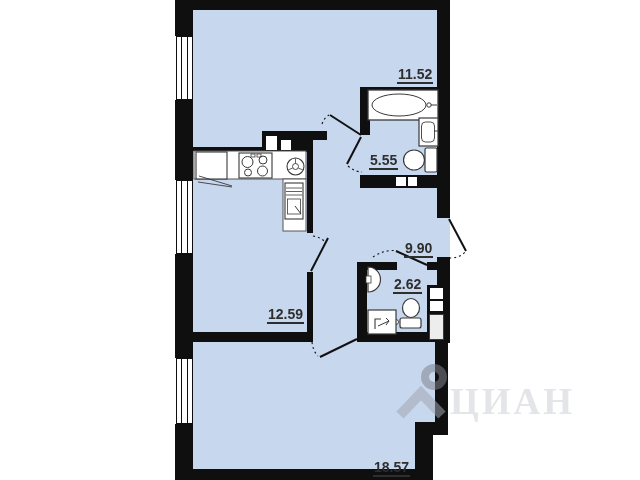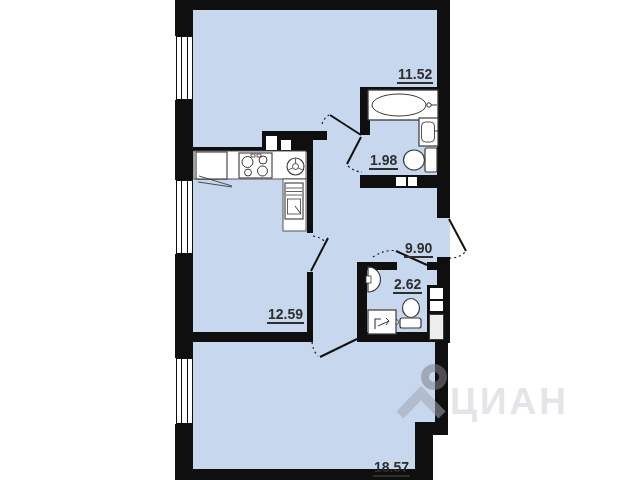--- a/index.html
+++ b/index.html
@@ -9,21 +9,21 @@
   .wall{position:absolute;background:#0f0f0f;z-index:3;}
   .whitepatch{position:absolute;background:#ffffff;z-index:2;}
   .inset{position:absolute;background:#ffffff;z-index:4;}
   .duct{position:absolute;background:#ededed;border:1px solid #3a3a3a;z-index:4;box-sizing:border-box;}
   .window{position:absolute;background:#ffffff;border:1px solid #0f0f0f;z-index:4;box-sizing:border-box;}
   .window .vl{position:absolute;top:0;bottom:0;width:1px;background:#0f0f0f;}
   svg.overlay{position:absolute;left:0;top:0;z-index:5;}
   .arealabel{position:absolute;z-index:6;color:#2e2e2e;font-size:14px;font-weight:700;
              border-bottom:2px solid #2e2e2e;padding:0 1px 1px 1px;line-height:14px;letter-spacing:0px;}
   #watermark{position:absolute;z-index:7;left:450px;top:384px;font-size:37px;font-weight:700;
-             color:rgba(195,198,205,0.45);letter-spacing:3px;line-height:36px;}
+             color:rgba(195,198,205,0.45);letter-spacing:3px;line-height:36px;font-family:Liberation Serif, serif;}
   #wm-logo{position:absolute;z-index:7;left:392px;top:360px;}
 </style>
 </head>
 <body>
 
 <div id="stage">
 
   <div class="floor" style="left:193px;top:8px;width:257px;height:334px;"></div>
   <div class="floor" style="left:193px;top:342px;width:242px;height:81px;"></div>
   <div class="floor" style="left:193px;top:423px;width:225px;height:47px;"></div>
@@ -161,21 +161,21 @@
       <path d="M311,271 L328,238" stroke="#111" stroke-width="2" fill="none"></path>
       <path d="M313,236 Q321,237 326,243" stroke="#111" stroke-width="1.1" fill="none" stroke-dasharray="2,3"></path>
     </g>
     <g>
       <path d="M357,339 L320,357" stroke="#111" stroke-width="2" fill="none"></path>
       <path d="M312,342 Q313,351 318,356" stroke="#111" stroke-width="1.1" fill="none" stroke-dasharray="2,3"></path>
     </g>
   </svg>
 
   <div class="arealabel" style="left:397px;top:67px;">11.52</div>
-  <div class="arealabel" style="left:369px;top:153px;">1.98</div>
+  <div class="arealabel" style="left:369px;top:153px;">5.55</div>
   <div class="arealabel" style="left:404px;top:241px;">9.90</div>
   <div class="arealabel" style="left:393px;top:277px;">2.62</div>
   <div class="arealabel" style="left:267px;top:307px;">12.59</div>
   <div class="arealabel" style="left:373px;top:460px;">18.57</div>
 
   <svg id="wm-logo" width="64" height="64" viewBox="0 0 64 64">
     <circle cx="42" cy="17" r="9" fill="none" stroke="rgba(130,132,140,0.55)" stroke-width="8"></circle>
     <path d="M8,55 L29,33 L50,55" fill="none" stroke="rgba(160,165,178,0.55)" stroke-width="10"></path>
   </svg>
   <div id="watermark">ЦИАН</div>

